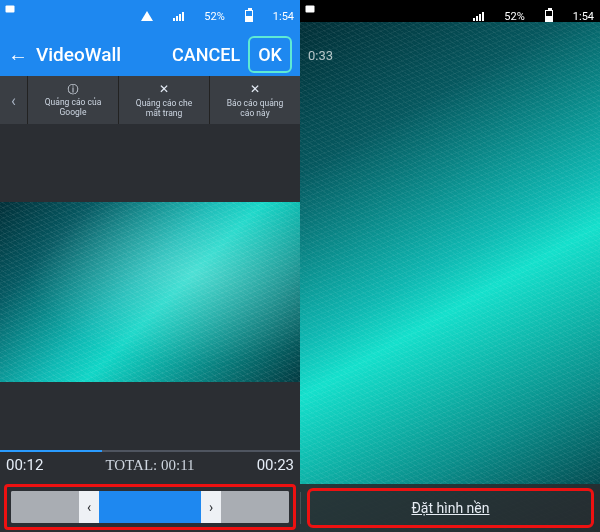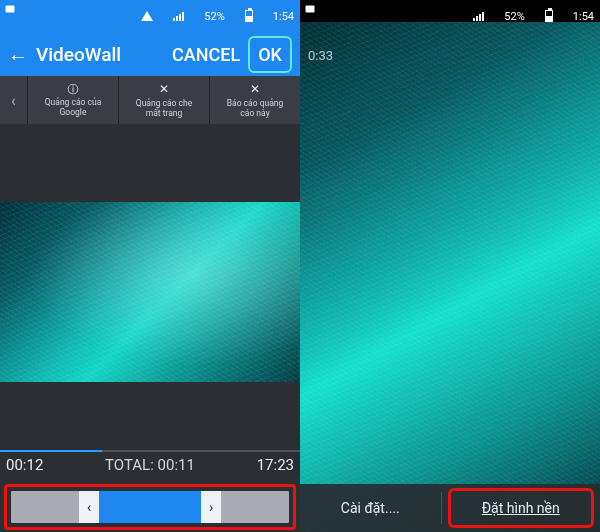--- a/index.html
+++ b/index.html
@@ -40,21 +40,21 @@
   
   .gap-top { height: 78px; background: #2b2e33; }
   .preview { height: 180px; background: linear-gradient(135deg, #02313a 0%, #065a63 20%, #0fb8b3 45%, #12d6c7 55%, #0a8f8c 75%, #033b42 100%); position: relative; overflow: hidden; }
   .preview::after { content:""; position:absolute; inset:0; background: radial-gradient(ellipse at 65% 40%, rgba(255,255,255,.25), transparent 60%); mix-blend-mode: screen; }
   .noise { position:absolute; inset:0; background-image: repeating-linear-gradient(35deg, rgba(255,255,255,.06) 0 1px, transparent 1px 4px), repeating-linear-gradient(-20deg, rgba(255,255,255,.05) 0 1px, transparent 1px 5px); }
   .gap-mid { height: 70px; background: #2b2e33; position: relative; }
   .progress-line { position: absolute; bottom: 0; left: 0; right: 0; height: 2px; background: #4f5560; }
   .progress-done { position: absolute; bottom: 0; left: 0; width: 34%; height: 2px; background: #2a9bff; }
 
   .timebar { display: flex; justify-content: space-between; align-items: flex-end; padding: 4px 6px; font-size: 15px; color: #e6edf7; background: #2b2e33; }
-  .timebar .mid { color: #cfd6e0; }
+  .timebar .mid { color: #cfd6e0; font-family: Liberation Serif, serif; }
 
   
   .trim-wrap { padding: 6px 4px 8px; background: #2b2e33; }
   .trim-box { border: 3px solid #e11; border-radius: 4px; padding: 4px; }
   .trim { height: 32px; background: #a9adb3; display: flex; align-items: stretch; border-radius: 2px; overflow: hidden; }
   .trim .zone { background: #a9adb3; }
   .trim .zone.l { flex: 0 0 68px; }
   .trim .zone.r { flex: 0 0 68px; }
   .trim .handle { flex: 0 0 20px; background: #eef1f5; color: #2b2e33; display: flex; align-items: center; justify-content: center; font-size: 14px; }
   .trim .range { flex: 1; background: #1e88f0; }
@@ -119,21 +119,21 @@
       <div class="noise"></div>
     </div>
   <div class="gap-mid">
     <div class="progress-line"></div>
     <div class="progress-done"></div>
   </div>
 
   <div class="timebar">
     <span>00:12</span>
     <span class="mid">TOTAL: 00:11</span>
-    <span>17:23</span>
+    <span>00:23</span>
   </div>
 
   <div class="trim-wrap">
     <div class="trim-box">
       <div class="trim">
         <div class="zone l"></div>
         <div class="handle">‹</div>
         <div class="range"></div>
         <div class="handle">›</div>
         <div class="zone r"></div>
@@ -155,18 +155,17 @@
       </span>
     <span>52%</span>
     <span class="bat"></span>
     <span>1:54</span>
   </div>
 
   <div class="wall">
     <div class="noise"></div>
     <span class="ts">0:33</span>
     <div class="bottom-bar">
-      <div class="bb-btn">Cài đặt....</div>
       <div class="bb-divider"></div>
       <div class="bb-btn primary">Đặt hình nền</div>
     </div>
   </div>
 </div>
 
 </body></html>

